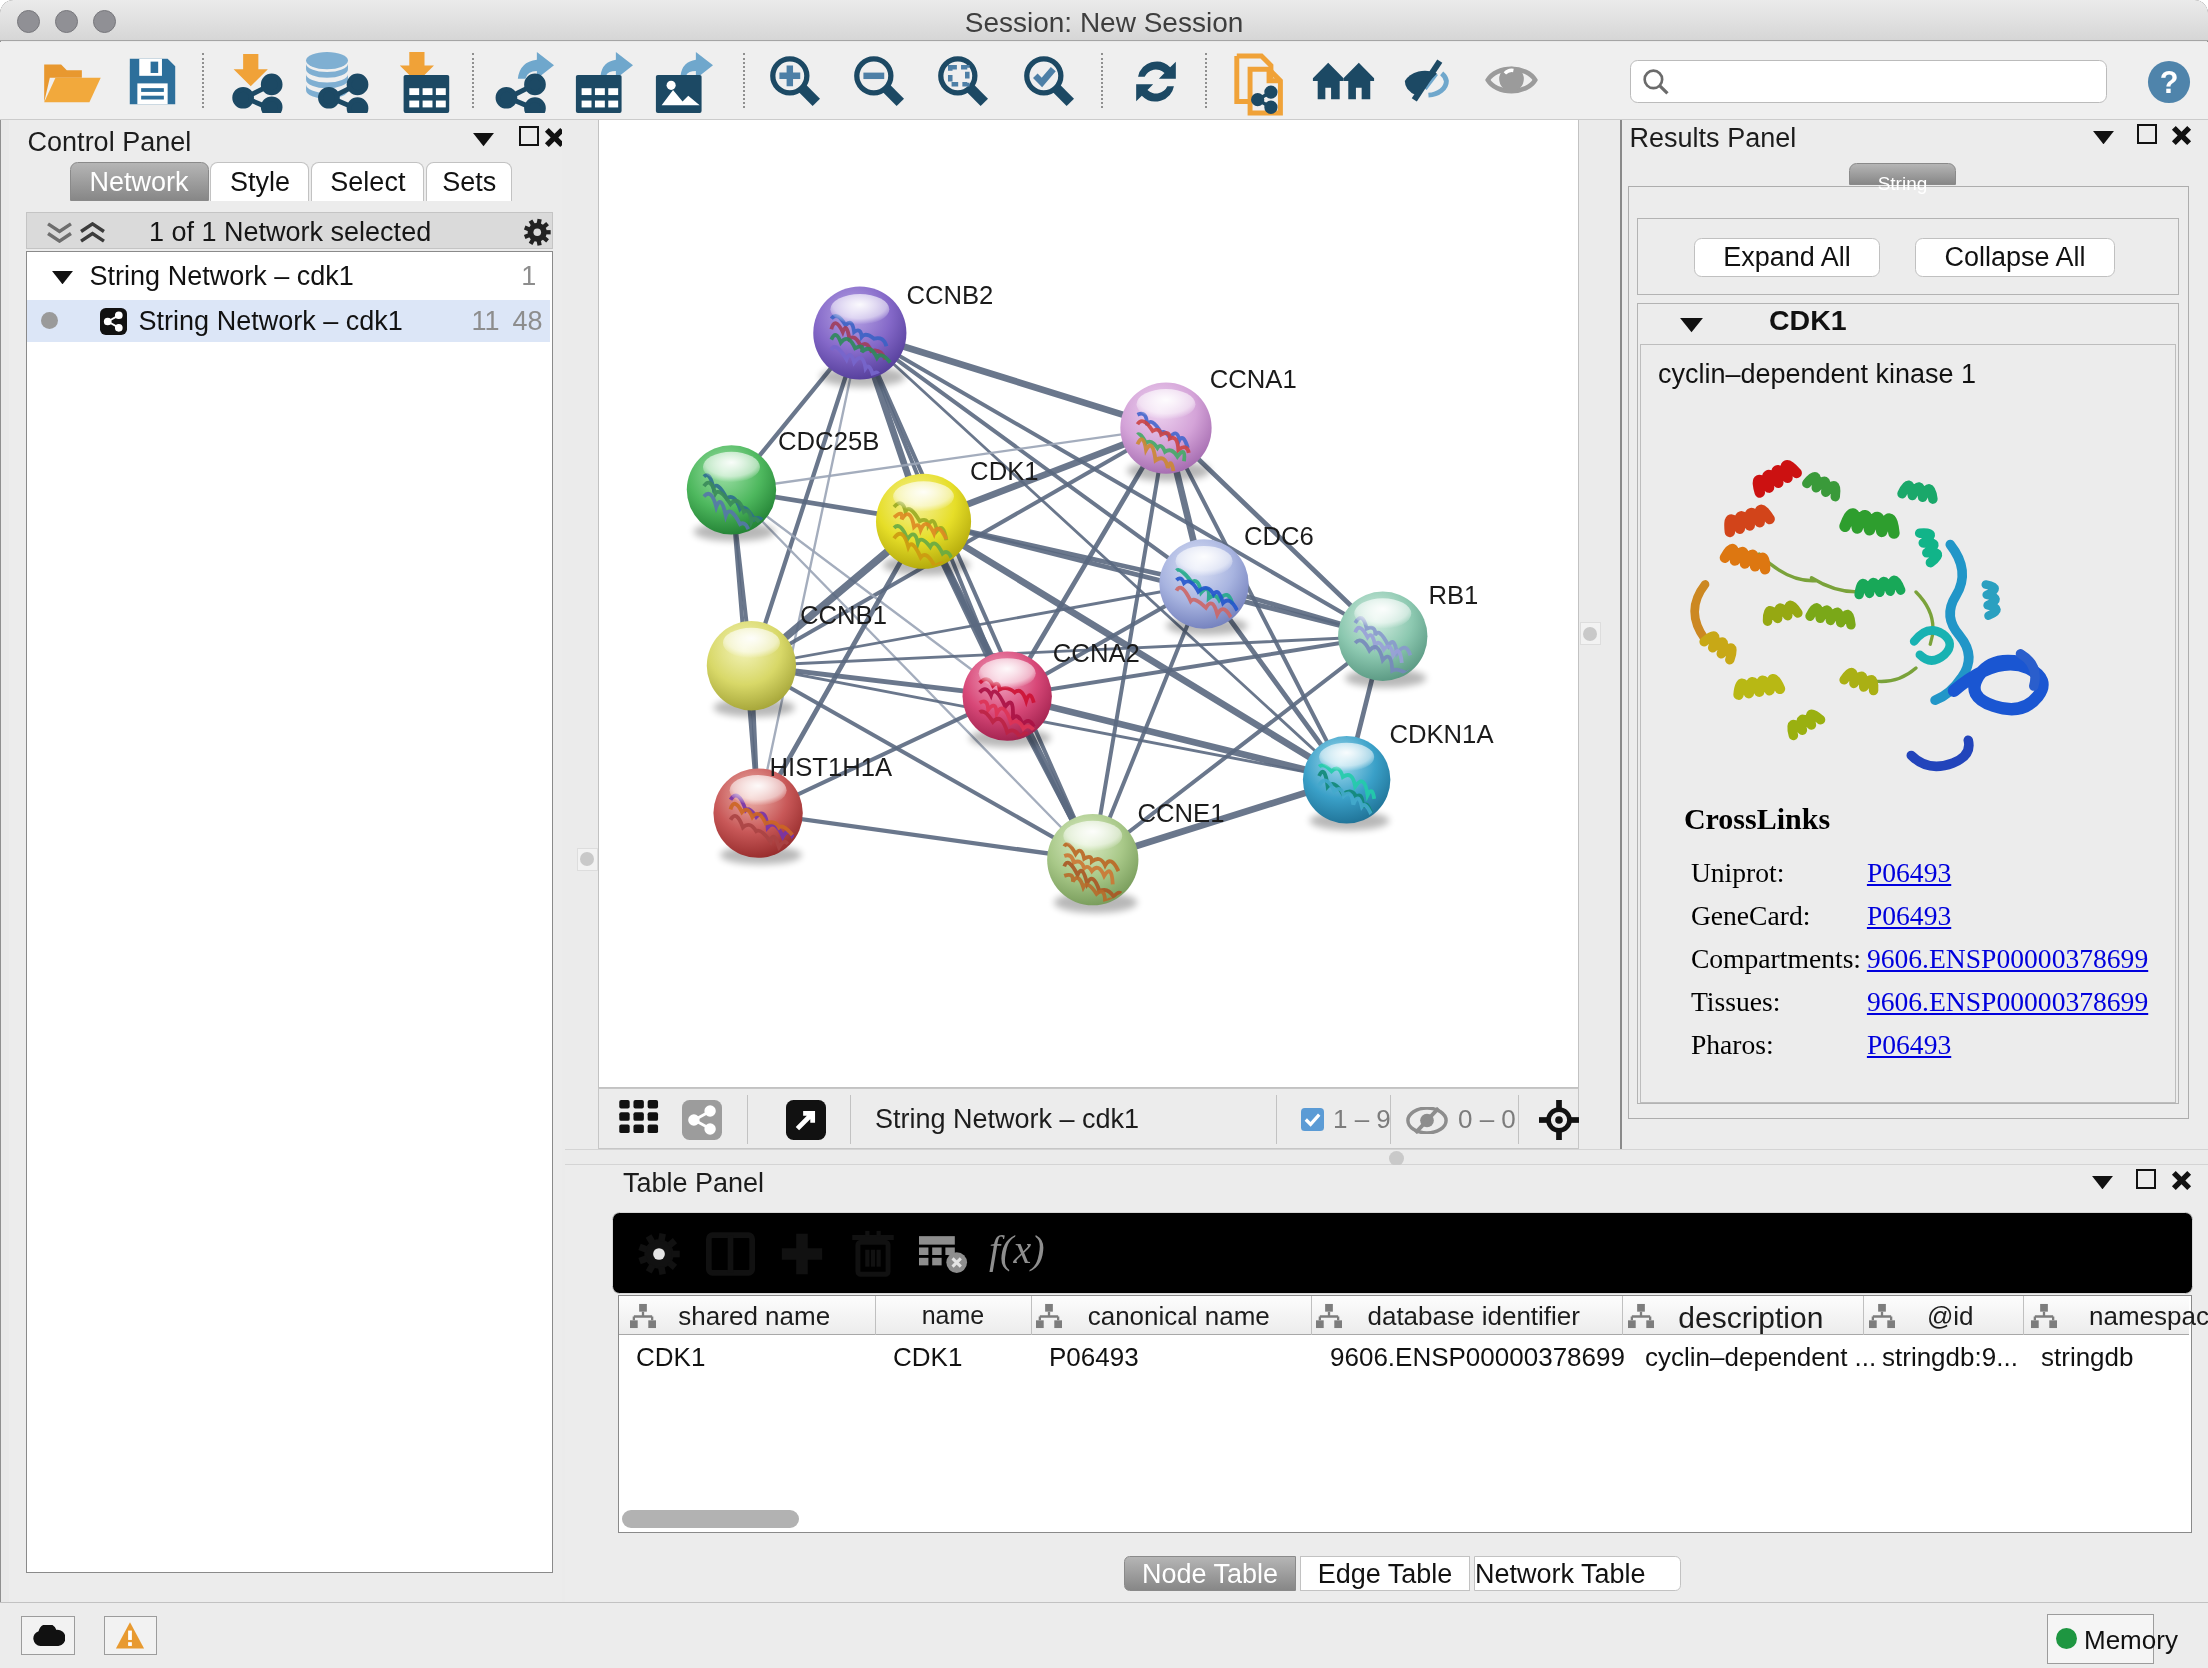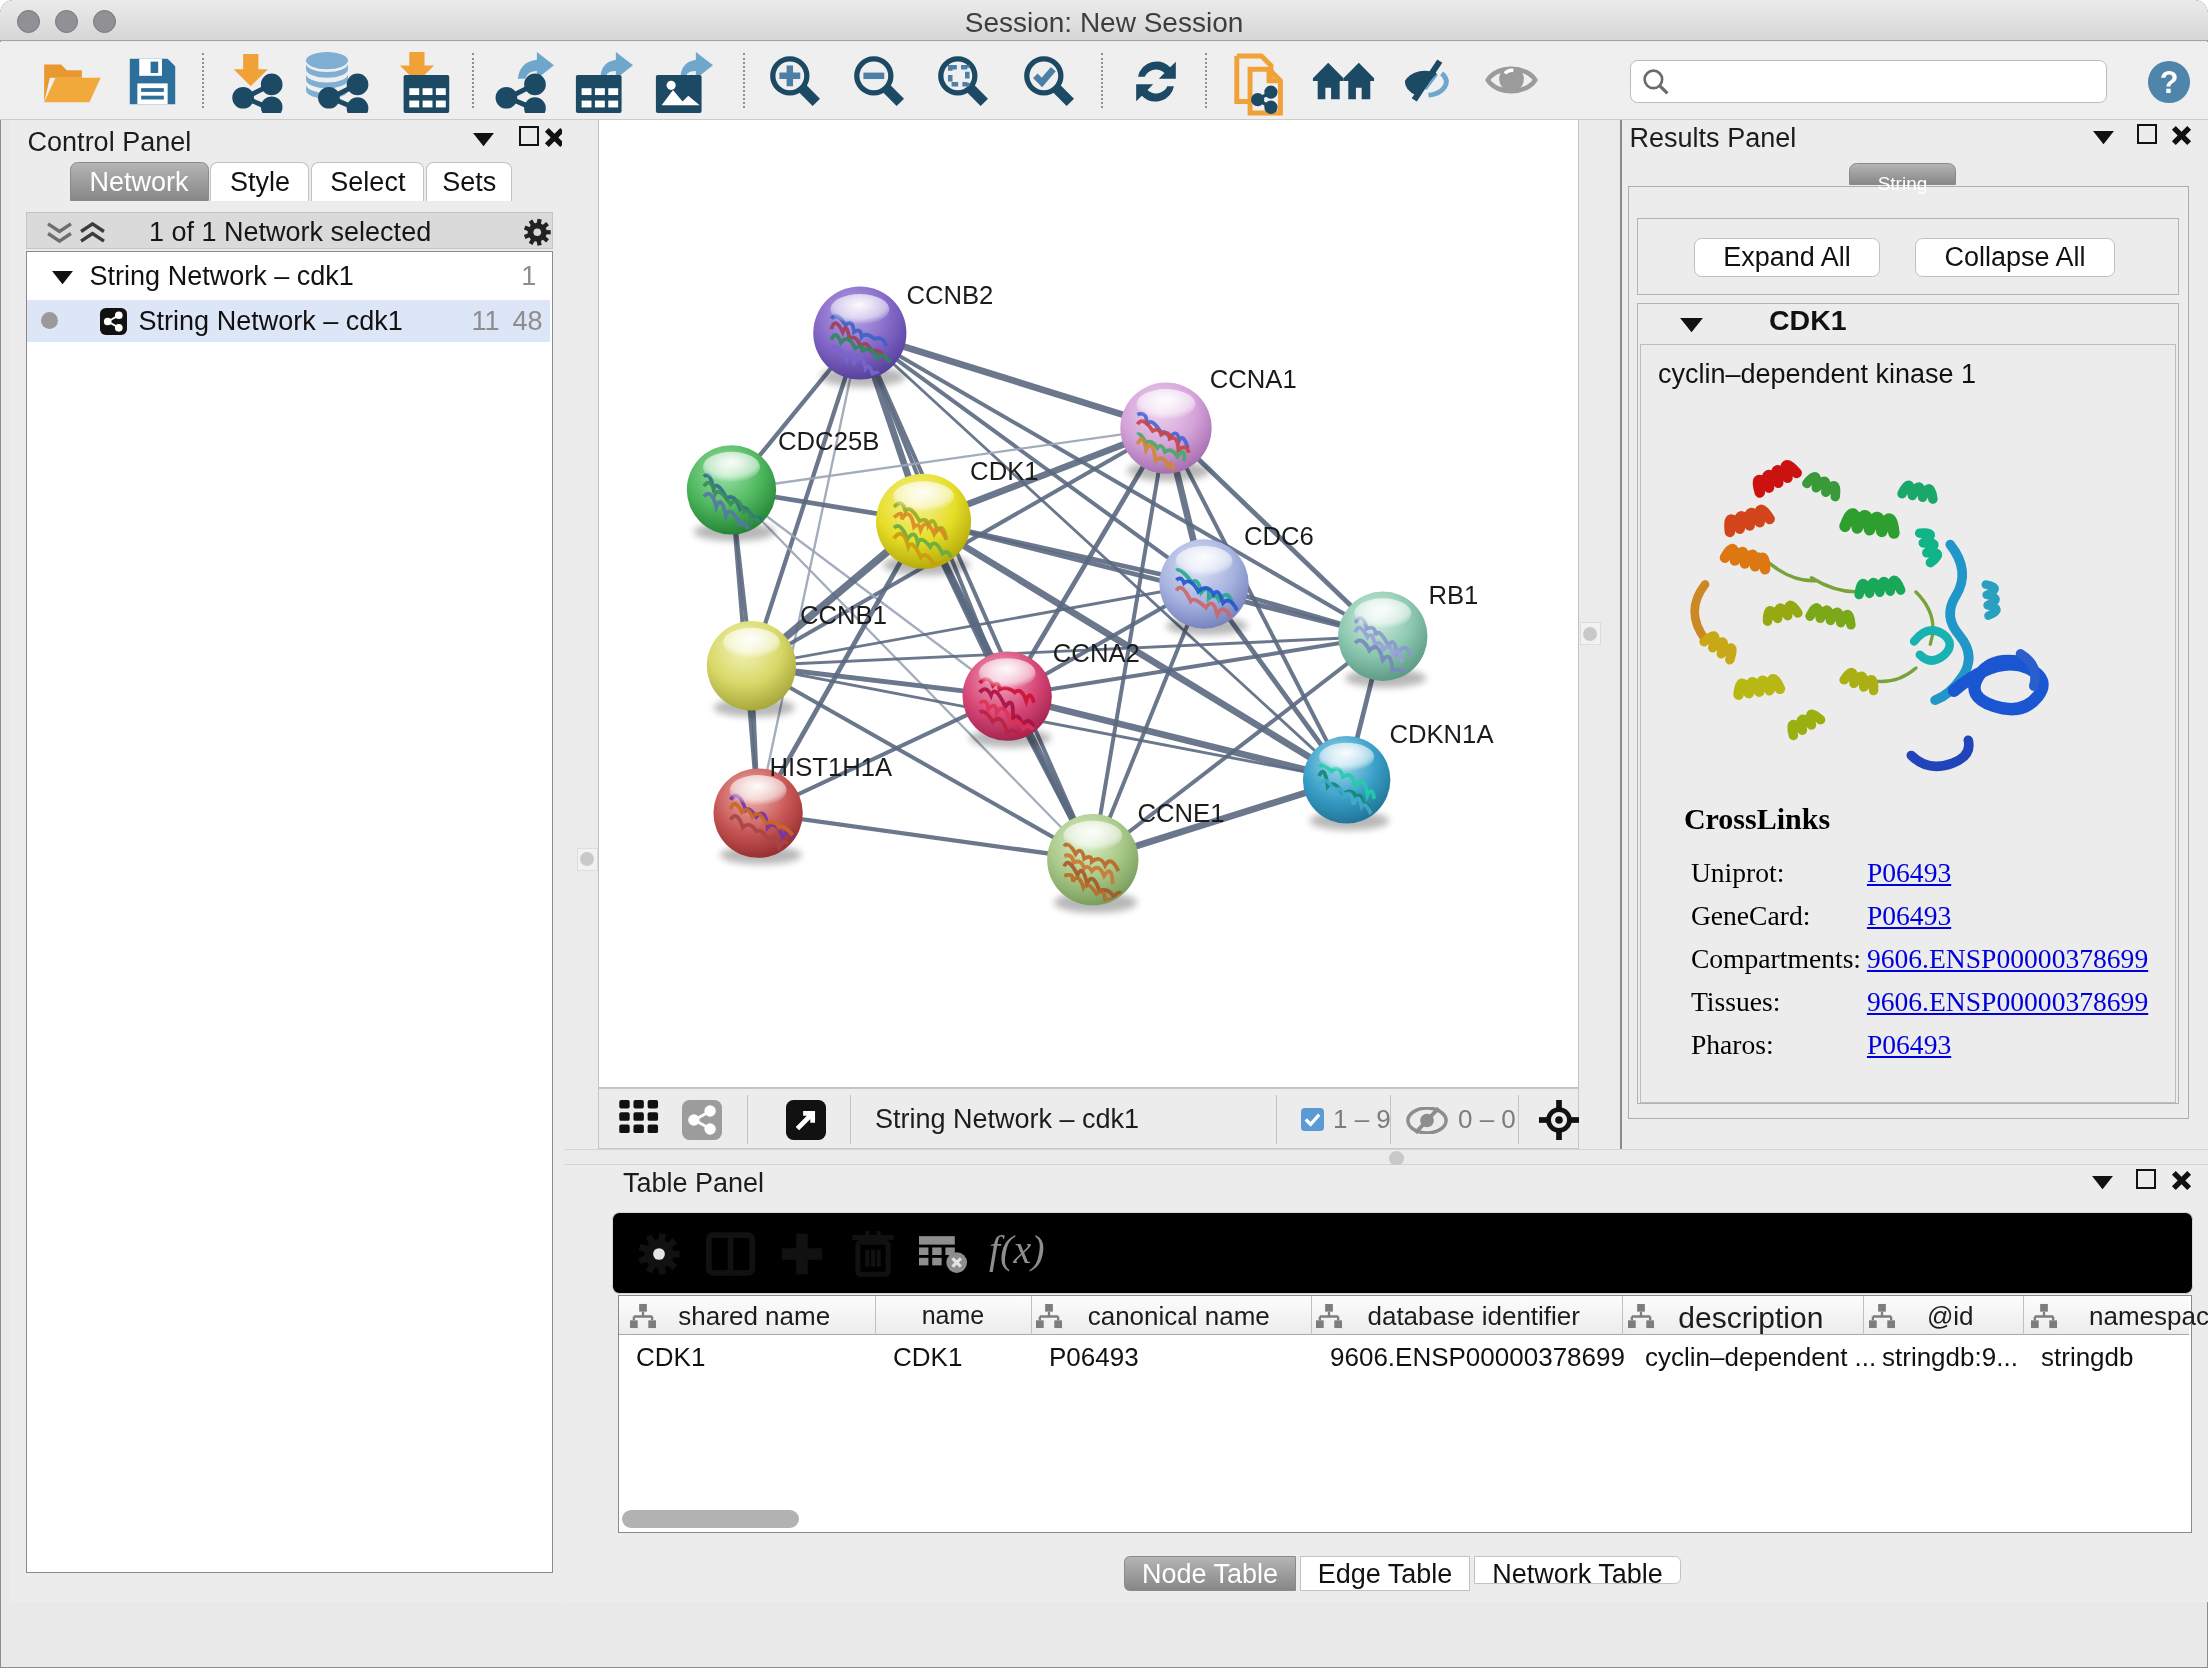--- a/index.html
+++ b/index.html
@@ -852,17 +852,35 @@
       <div class="abs" style="left:711px;top:6.7px;">9606.ENSP00000378699</div>
       <div class="abs" style="left:1026px;top:6.7px;">cyclin–dependent ...</div>
       <div class="abs" style="left:1263px;top:6.7px;">stringdb:9...</div>
       <div class="abs" style="left:1422px;top:6.7px;">stringdb</div>
     </div>
     <div class="abs" style="left:2.9px;top:214px;width:177px;height:18px;border-radius:9.5px;background:#b2b2b2;"></div>
   </div>
 
   <div class="abs graytab" style="left:559px;top:391px;width:172px;height:35px;border-radius:5.7px 0 0 5.7px;line-height:35px;text-align:center;font-size:27px;">Node Table</div>
   <div class="abs whitetab" style="left:735px;top:391px;width:170px;height:35px;line-height:35px;text-align:center;font-size:27px;">Edge Table</div>
-  <div class="abs whitetab" style="left:909px;top:391px;width:207px;height:28px;border-radius:0 5.7px 5.7px 0;line-height:35px;text-align:center;font-size:27px;">Network Table</div>
-  </div>
-
+  <div class="abs whitetab" style="left:909px;top:391px;width:207px;height:35px;border-radius:0 5.7px 5.7px 0;line-height:35px;text-align:left;font-size:27px;">Network Table</div>
+  </div>
+
+  <div id="statusbar">
+  <div class="abs" style="left:21px;top:13.3px;width:54px;height:39px;background:#f2f2f2;border:1.9px solid #9c9c9c;">
+    <svg class="abs" style="left:8.6px;top:7.6px;" width="34" height="23" viewBox="0 0 18 12">
+      <path d="M5,11 a4,4 0 0 1 -1,-7.8 a5,5 0 0 1 9.5,-0.7 a3.5,3.5 0 0 1 1,8.5 z" fill="#111"></path>
+    </svg>
+  </div>
+  <div class="abs" style="left:104px;top:13.3px;width:53px;height:39px;background:#f2f2f2;border:1.9px solid #9c9c9c;">
+    <svg class="abs" style="left:9.5px;top:3.8px;" width="30" height="28.5" viewBox="0 0 16 15">
+      <path d="M8,0.5 L15.5,14.5 H0.5 z" fill="#e89a30"></path>
+      <rect x="7" y="5" width="2" height="5" fill="#fff"></rect>
+          <rect x="7" y="11.2" width="2" height="2" fill="#fff"></rect>
+    </svg>
+  </div>
+  <div class="abs" style="left:2047px;top:11.4px;width:107px;height:50px;background:#f5f5f5;border:1.9px solid #9c9c9c;">
+    <div class="abs" style="left:7.6px;top:12.4px;width:21px;height:21px;border-radius:50%;background:#1e9641;"></div>
+    <div class="abs" style="left:36px;top:9.5px;font-size:26px;color:#111;">Memory</div>
+  </div>
+  </div>
 </div>
 
 
 </body></html>

